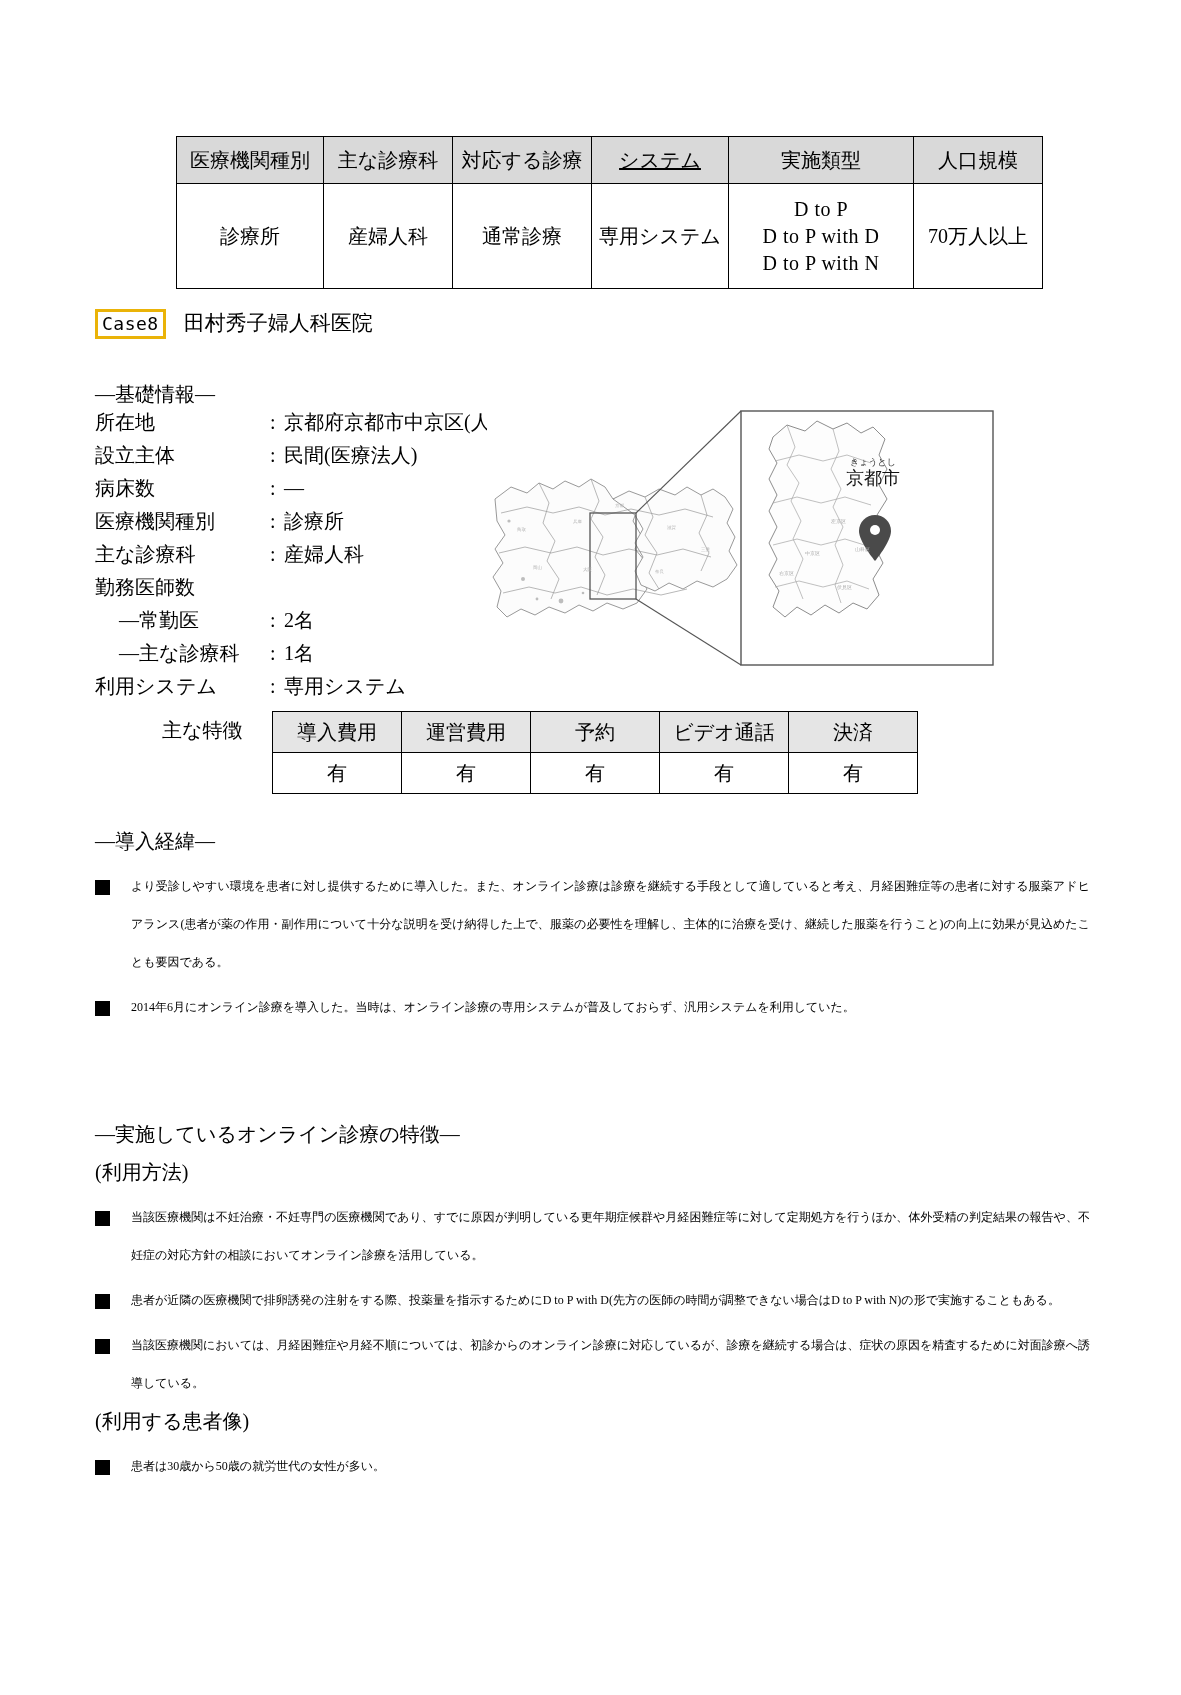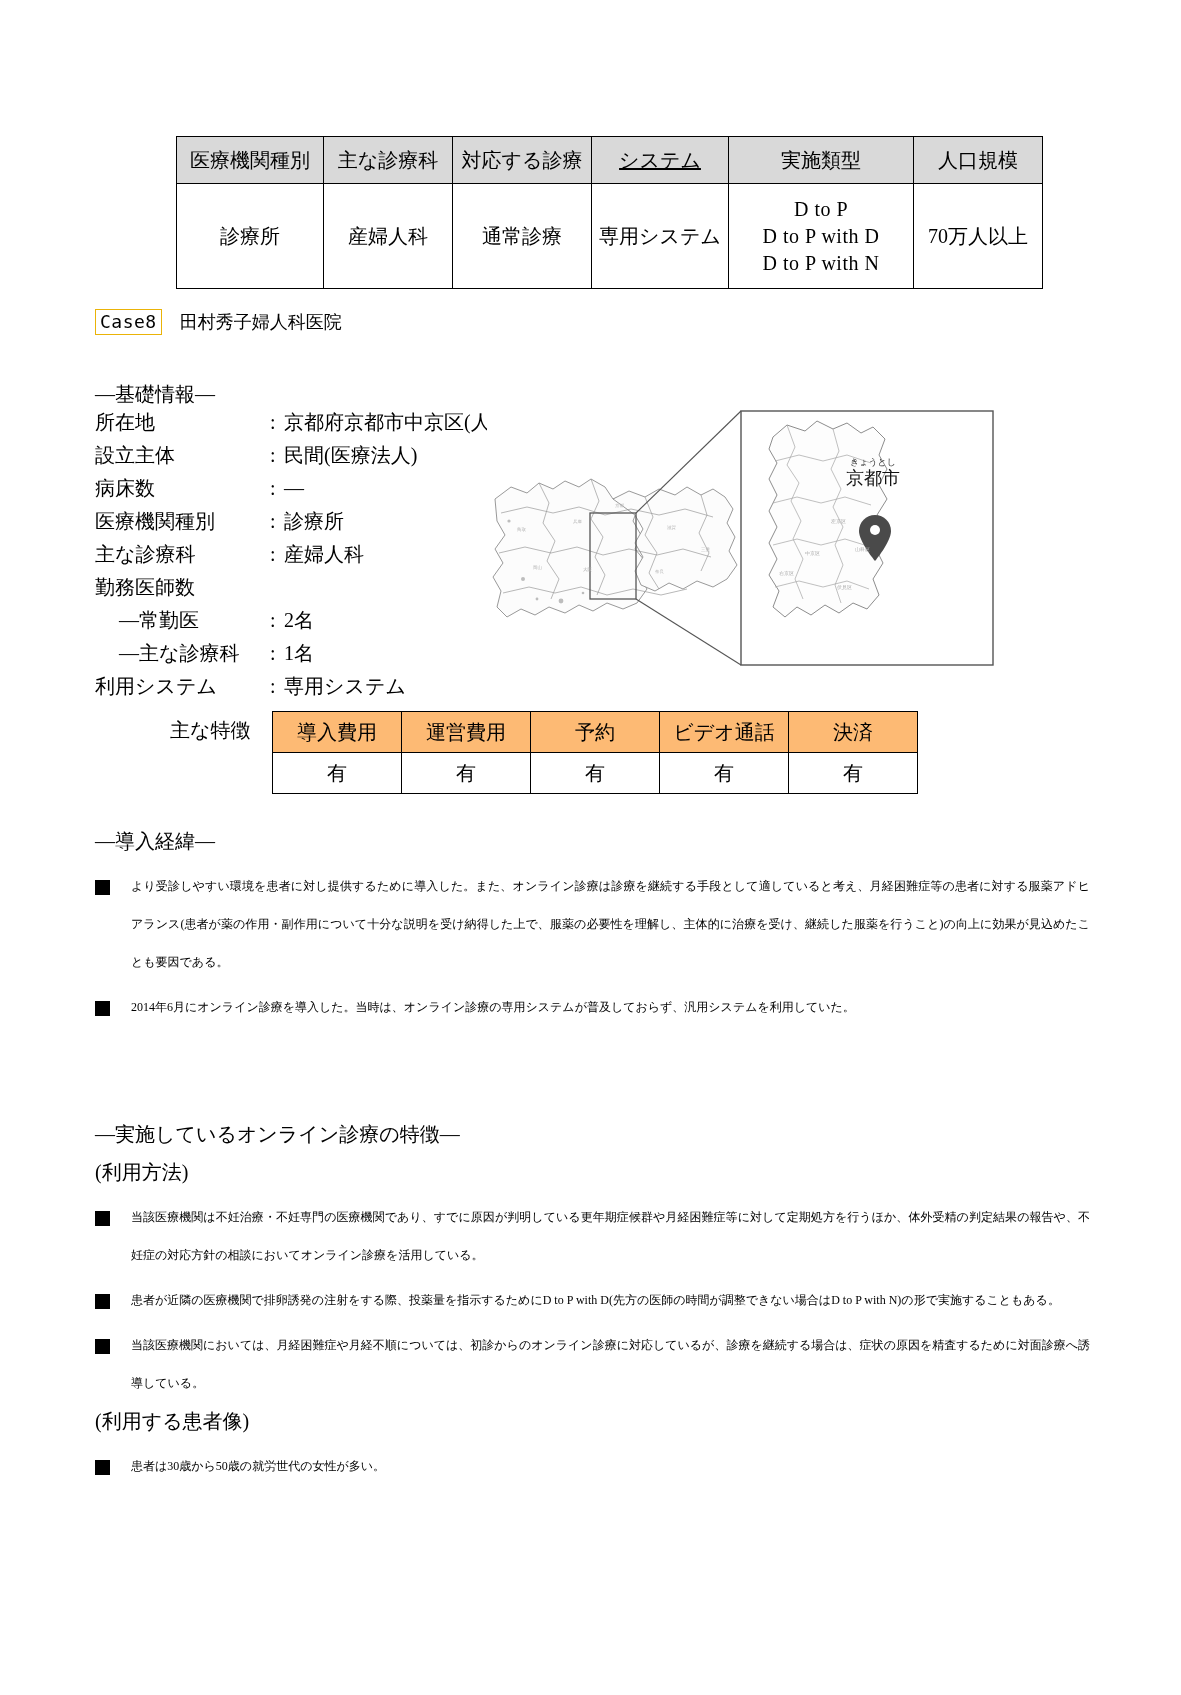--- a/index.html
+++ b/index.html
@@ -69,29 +69,29 @@
 
   
   .case-title {
     position: absolute;
     left: 95px;
     top: 309px;
     font-size: 21px;
     white-space: nowrap;
   }
   .case-badge {
-    border: 1px solid #eab308;
+    border: 3px solid #eab308;
     padding: 1px 4px 2px 4px;
     font-family: "DejaVu Sans Mono", "Liberation Mono", monospace;
     font-size: 18px;
     letter-spacing: 0.5px;
   }
   .case-name {
     margin-left: 18px;
-    font-size: 18px;
+    font-size: 21px;
   }
 
   
   .section-heading {
     position: absolute;
     font-size: 20px;
     white-space: nowrap;
   }
   #basic-heading { left: 95px; top: 381px; }
 
@@ -125,40 +125,39 @@
   }
   .map-svg { display: block; width: 510px; height: 270px; }
 
   
   .features-label {
     position: absolute;
     left: 162px;
     top: 717px;
     font-size: 20px;
     white-space: nowrap;
-    margin-left: 8px;
   }
   .feature-table {
     position: absolute;
     left: 272px;
     top: 711px;
     border-collapse: collapse;
     table-layout: fixed;
   }
   .feature-table th,
   .feature-table td {
     border: 1px solid #000000;
     text-align: center;
     vertical-align: middle;
     font-size: 20px;
     font-family: "Liberation Serif", "DejaVu Serif", serif;
     font-weight: normal;
     height: 38px;
   }
-  .feature-table th { background: #fdba74; }
+  .feature-table th { background: #e5e5e5; }
   .feature-table td { background: #ffffff; height: 38px; }
   .fcol { width: 126px; }
 
   
   .body-block { position: absolute; left: 95px; width: 995px; }
   .bullet-item {
     display: flex;
     align-items: flex-start;
     margin-top: 7px;
   }

